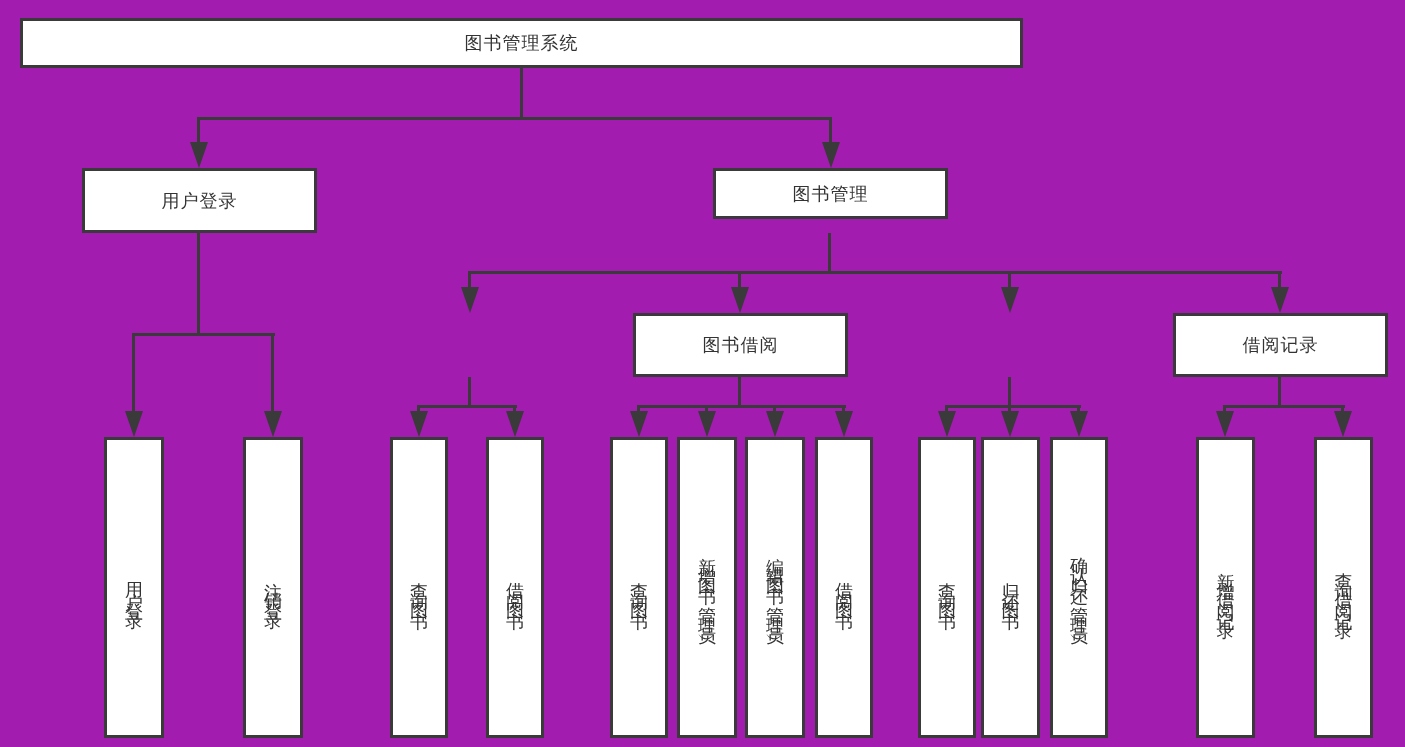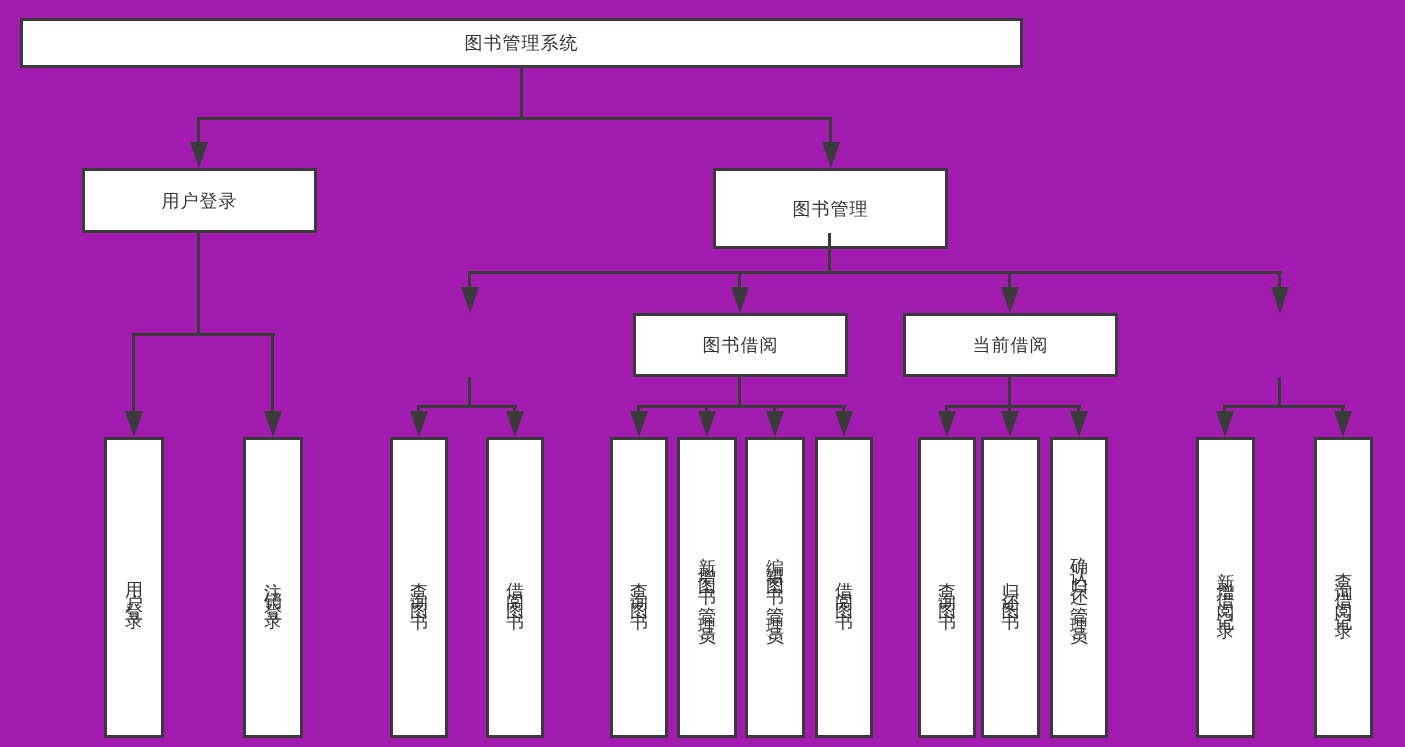--- a/index.html
+++ b/index.html
@@ -40,42 +40,42 @@
   <div class="box" style="left:20px; top:18px; width:1003px; height:50px;">图书管理系统</div>
 
   <div class="vline" style="left:520px; top:68px; height:50px;"></div>
   <div class="hline" style="left:197px; top:117px; width:635px;"></div>
   <div class="vline" style="left:197px; top:117px; height:28px;"></div>
   <div class="vline" style="left:829px; top:117px; height:28px;"></div>
   <div class="arrow" style="left:190px; top:142px;"></div>
   <div class="arrow" style="left:822px; top:142px;"></div>
 
   <div class="box" style="left:82px; top:168px; width:235px; height:65px;">用户登录</div>
-  <div class="box" style="left:713px; top:168px; width:235px; height:81px;">图书管理</div>
+  <div class="box" style="left:713px; top:168px; width:235px; height:51px;">图书管理</div>
 
   <div class="vline" style="left:197px; top:233px; height:102px;"></div>
   <div class="hline" style="left:132px; top:333px; width:143px;"></div>
   <div class="vline" style="left:132px; top:333px; height:80px;"></div>
   <div class="vline" style="left:271px; top:333px; height:80px;"></div>
   <div class="arrow" style="left:125px; top:411px;"></div>
   <div class="arrow" style="left:264px; top:411px;"></div>
 
   <div class="vline" style="left:828px; top:233px; height:41px;"></div>
   <div class="hline" style="left:468px; top:271px; width:814px;"></div>
   <div class="vline" style="left:468px; top:271px; height:19px;"></div>
   <div class="vline" style="left:738px; top:271px; height:19px;"></div>
   <div class="vline" style="left:1008px; top:271px; height:19px;"></div>
   <div class="vline" style="left:1278px; top:271px; height:19px;"></div>
   <div class="arrow" style="left:461px; top:287px;"></div>
   <div class="arrow" style="left:731px; top:287px;"></div>
   <div class="arrow" style="left:1001px; top:287px;"></div>
   <div class="arrow" style="left:1271px; top:287px;"></div>
 
   <div class="box" style="left:633px; top:313px; width:215px; height:64px;">图书借阅</div>
-  <div class="box" style="left:903px; top:313px; width:215px; height:64px;">当前借阅</div>
+  <div class="box" style="left:1173px; top:313px; width:215px; height:64px;">借阅记录</div>
 
   <div class="vline" style="left:468px; top:377px; height:31px;"></div>
   <div class="hline" style="left:417px; top:405px; width:100px;"></div>
   <div class="vline" style="left:417px; top:405px; height:8px;"></div>
   <div class="vline" style="left:513px; top:405px; height:8px;"></div>
   <div class="arrow" style="left:410px; top:411px;"></div>
   <div class="arrow" style="left:506px; top:411px;"></div>
 
   <div class="vline" style="left:738px; top:377px; height:31px;"></div>
   <div class="hline" style="left:637px; top:405px; width:209px;"></div>

